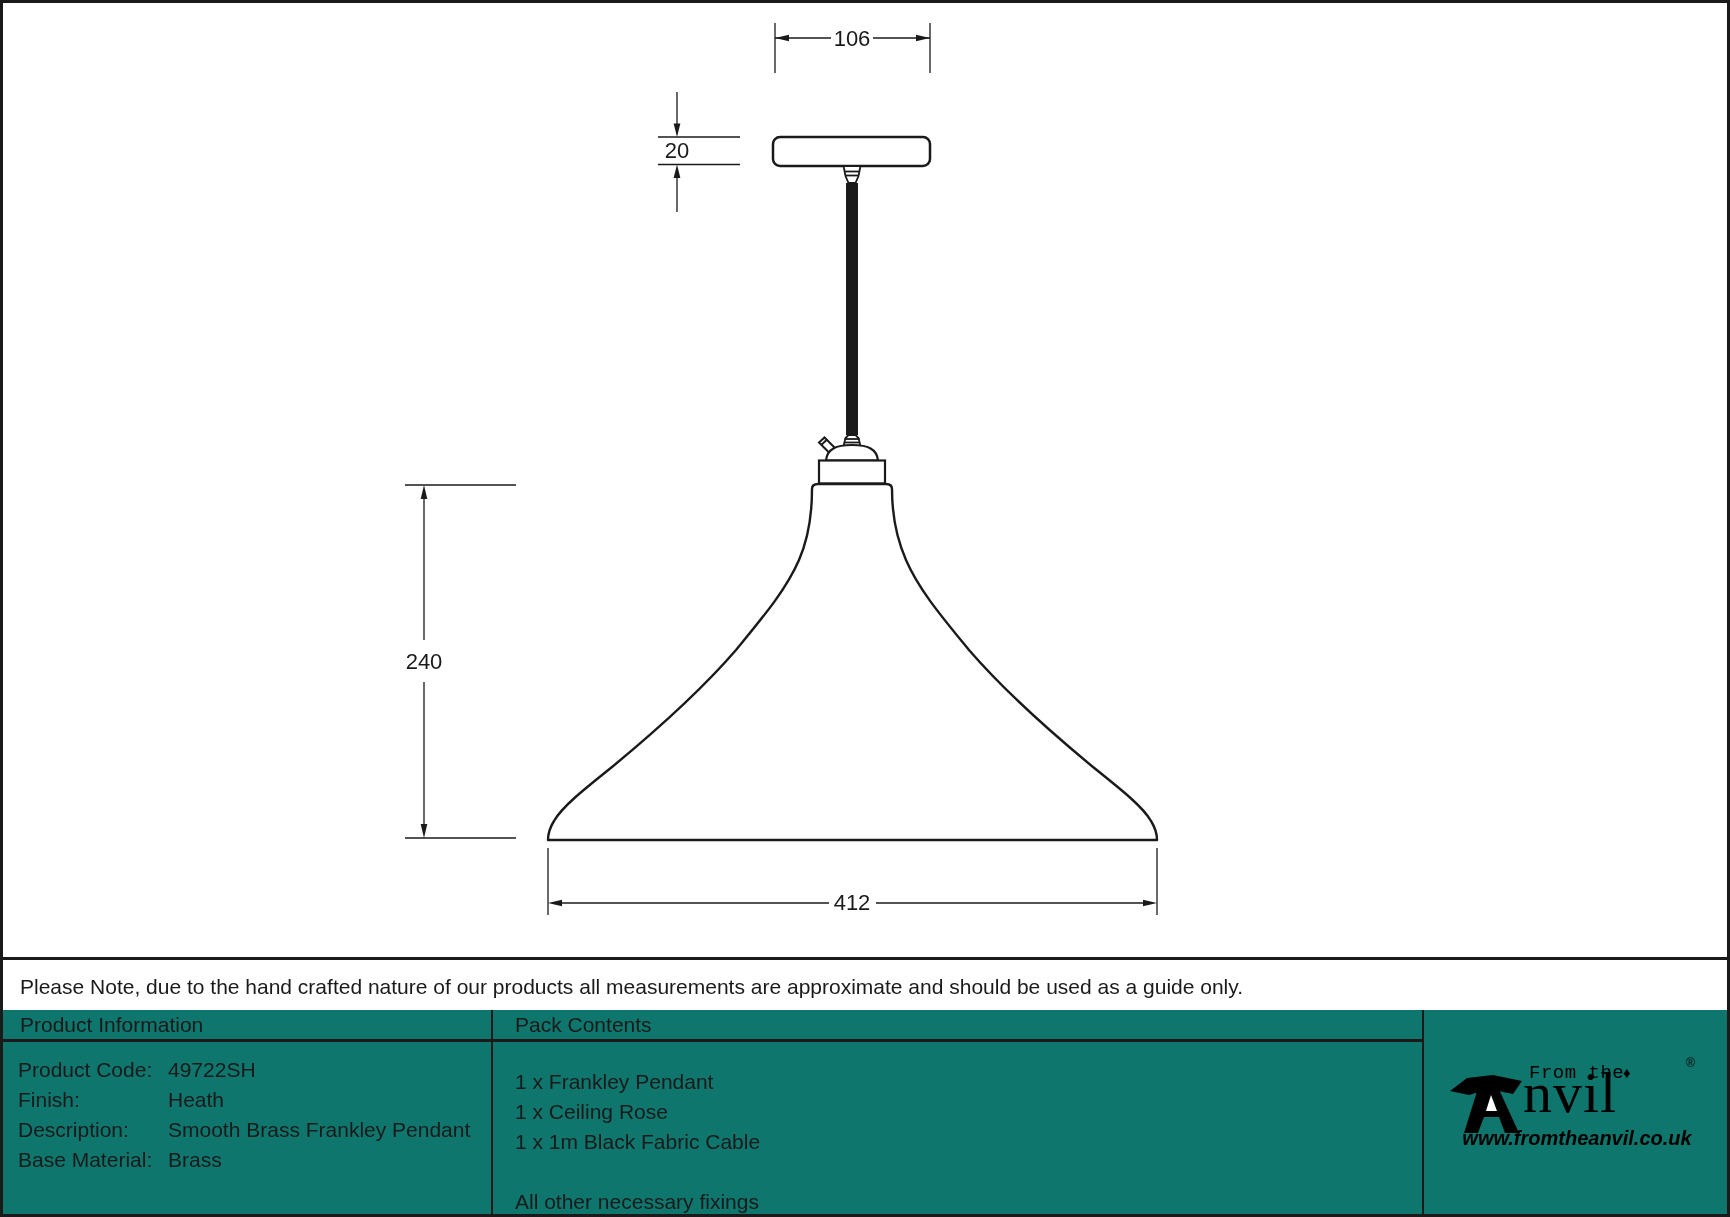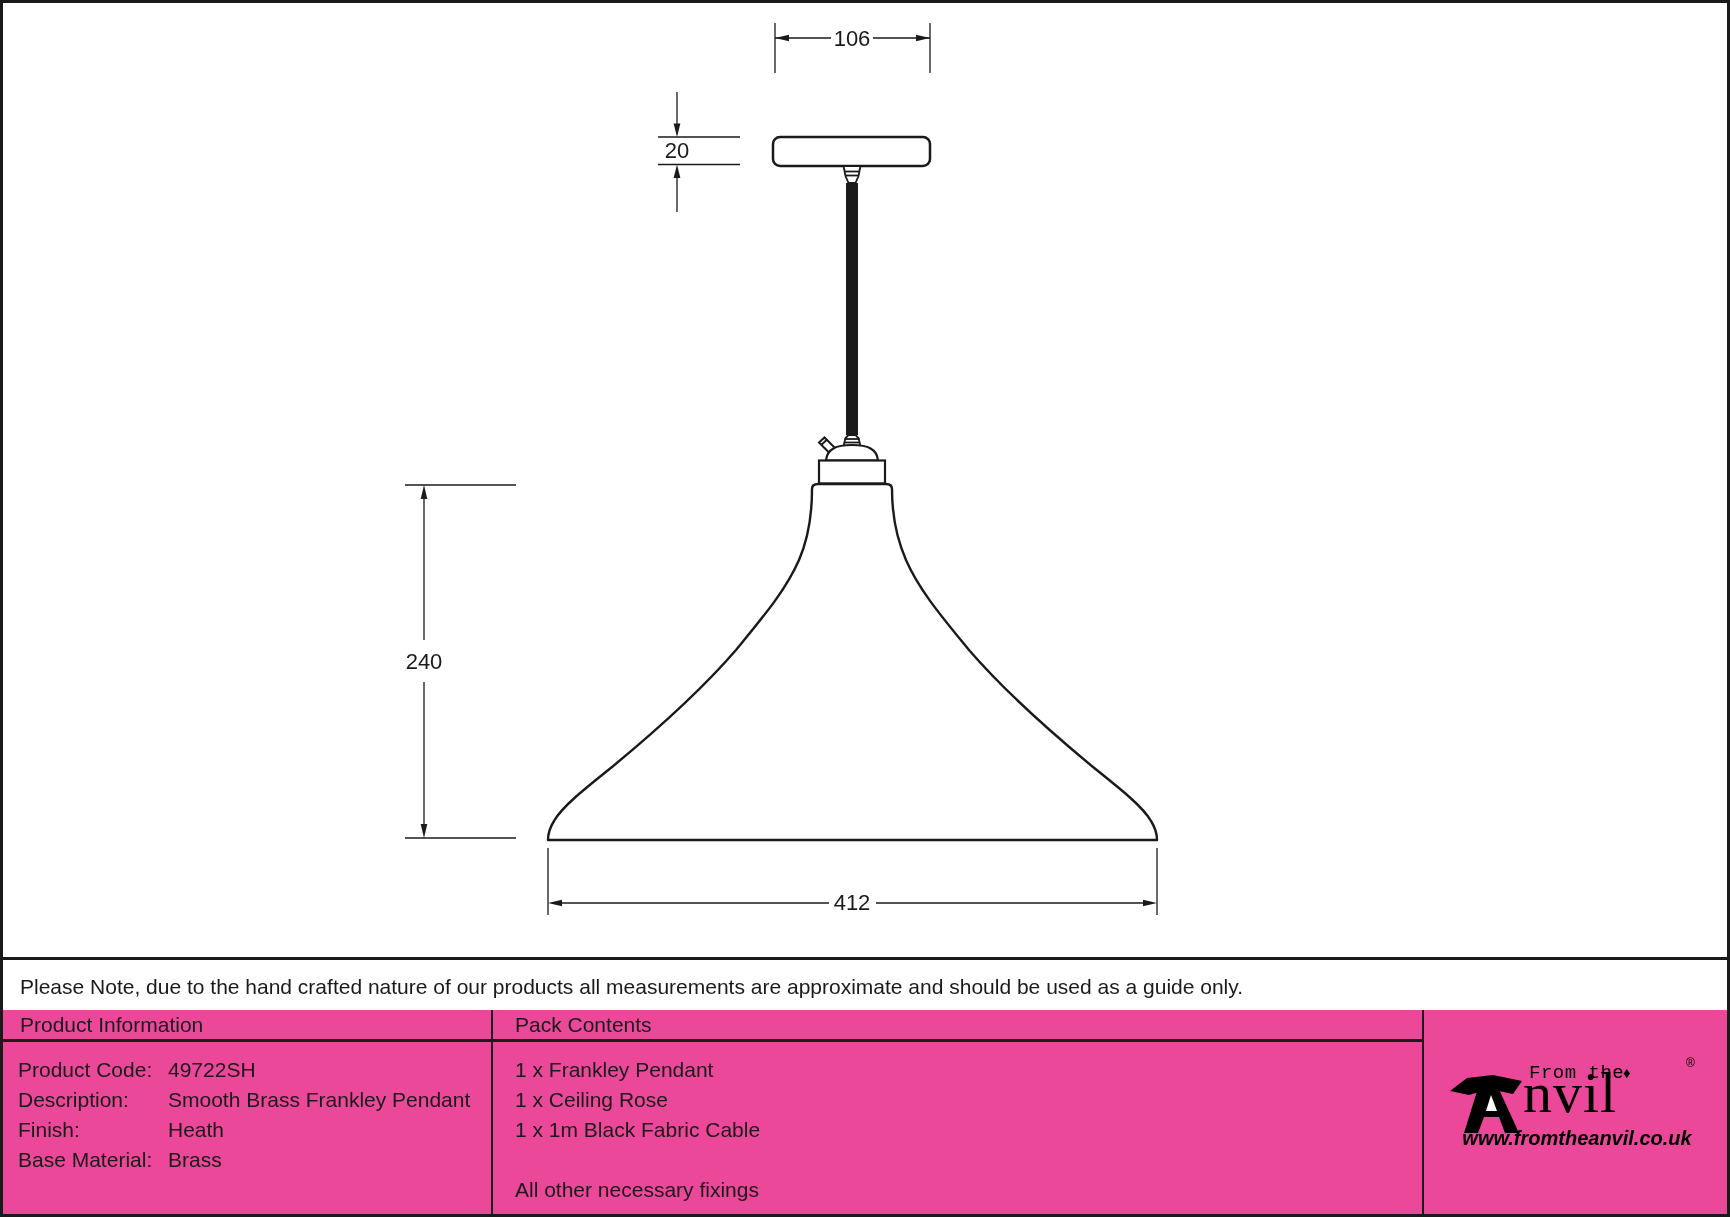--- a/index.html
+++ b/index.html
@@ -12,35 +12,35 @@
   .drawing-area { position:absolute; left:0; top:0; width:1730px; height:854px; }
   .drawing-area svg { display:block; }
   .dim-text { font-family:"Liberation Sans", sans-serif; font-size:22px; fill:#1a1a1a; }
 
   .note-bar {
     position:absolute; left:0; right:0; top:957px; height:59px; box-sizing:border-box;
     border-top:3px solid #1a1a1a; border-bottom:3px solid #1a1a1a;
     display:flex; align-items:center; padding-left:20px; font-size:21px;
   }
 
-  .tbl-cell { position:absolute; box-sizing:border-box; background:#ec4899; }
+  .tbl-cell { position:absolute; box-sizing:border-box; background:#0f766e; }
   .hdr { top:1010px; height:32px; border-bottom:3px solid #1a1a1a; border-right:2px solid #1a1a1a;
          display:flex; align-items:center; font-size:21px; }
   .bodycell { top:1042px; bottom:0; border-right:2px solid #1a1a1a; font-size:21px; }
 
   .c1 { left:0; width:493px; }
   .c2 { left:493px; width:545px; }
   .c3 { left:946px; width:478px; }
   .c1.hdr { padding-left:20px; }
   .c2.hdr { padding-left:22px; }
 
   .pi-rows { padding:13px 0 0 18px; }
   .pi-row { display:flex; line-height:30px; }
   .pi-row .lbl { width:150px; }
-  .pc-list { padding:13px 0 0 22px; line-height:30px; }
+  .pc-list { padding:25px 0 0 22px; line-height:30px; }
   .pc-gap { height:30px; }
 
   .logo-cell { left:1424px; right:0; top:1010px; bottom:0;
                display:flex; align-items:center; justify-content:center; }
   .logo-block { position:relative; width:256px; height:102px; }
   .anvil-a { position:absolute; left:0; top:6px; }
   .logo-from { position:absolute; left:80px; top:-1px; font-family:Liberation Mono, monospace;
                font-size:19px; letter-spacing:0.5px; color:#000; }
   .logo-diamond { position:absolute; left:174px; top:1px; font-size:15px; color:#000; }
   .logo-reg { position:absolute; left:237px; top:-7px; font-size:12px; color:#000; }
@@ -147,26 +147,26 @@
   </div>
   <div class="tbl-cell hdr c3"></div>
 
   <div class="tbl-cell bodycell c1">
     <div class="pi-rows">
       <div class="pi-row">
         <span class="lbl">Product Code:</span>
         <span class="val">49722SH</span>
       </div>
       <div class="pi-row">
+        <span class="lbl">Finish:</span>
+        <span class="val">Heath</span>
+      </div>
+      <div class="pi-row">
         <span class="lbl">Description:</span>
         <span class="val">Smooth Brass Frankley Pendant</span>
-      </div>
-      <div class="pi-row">
-        <span class="lbl">Finish:</span>
-        <span class="val">Heath</span>
       </div>
       <div class="pi-row">
         <span class="lbl">Base Material:</span>
         <span class="val">Brass</span>
       </div>
     </div>
   </div>
 
   <div class="tbl-cell bodycell c2">
     <div class="pc-list">

